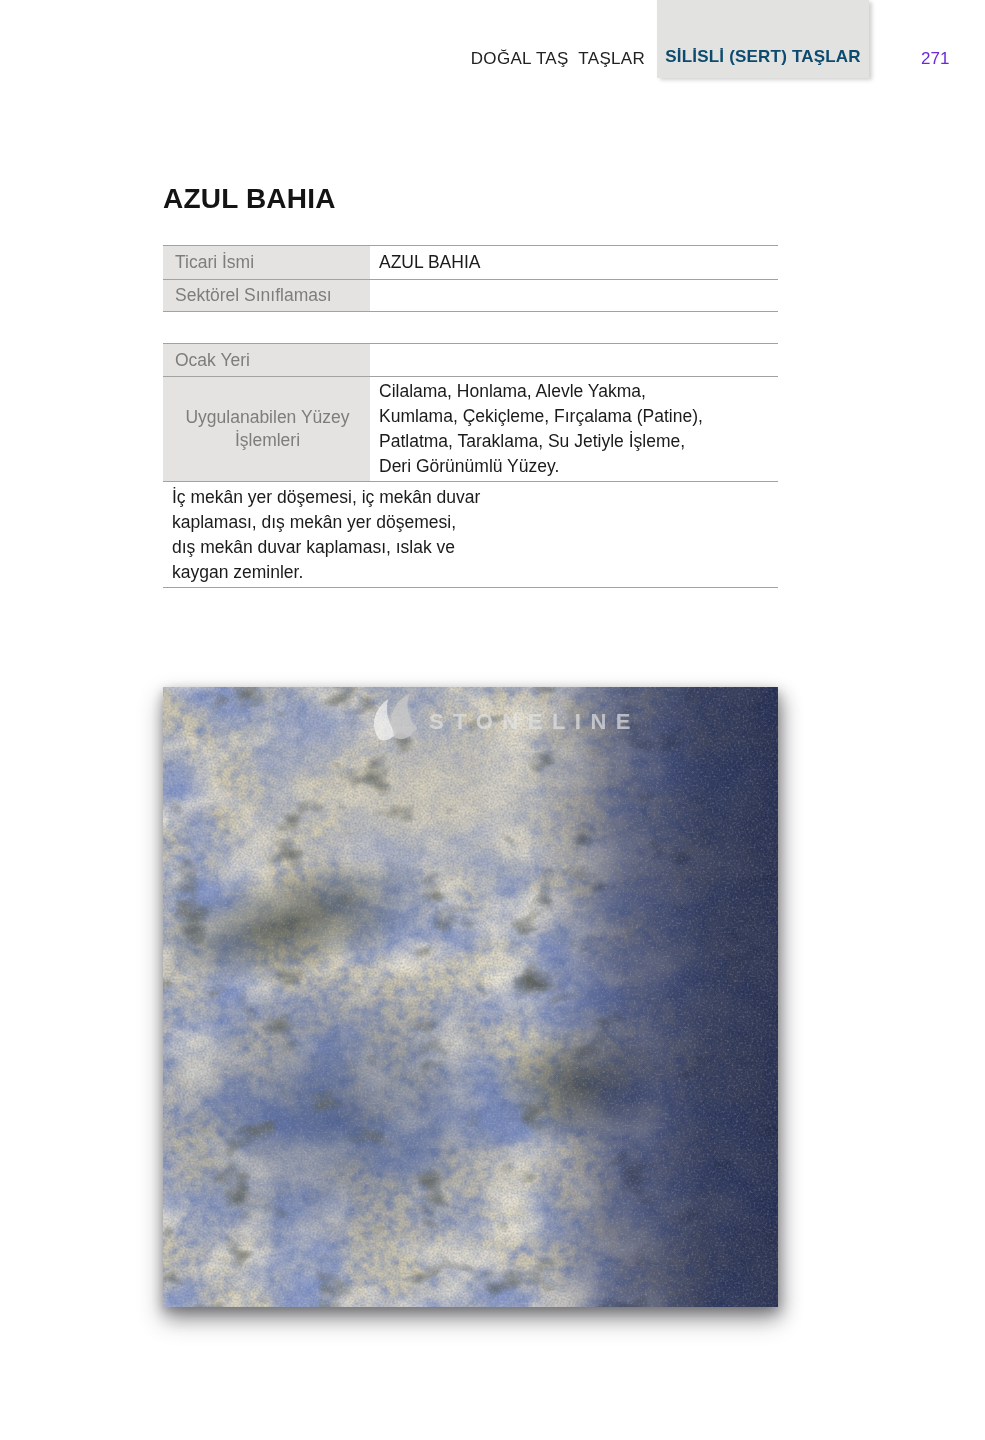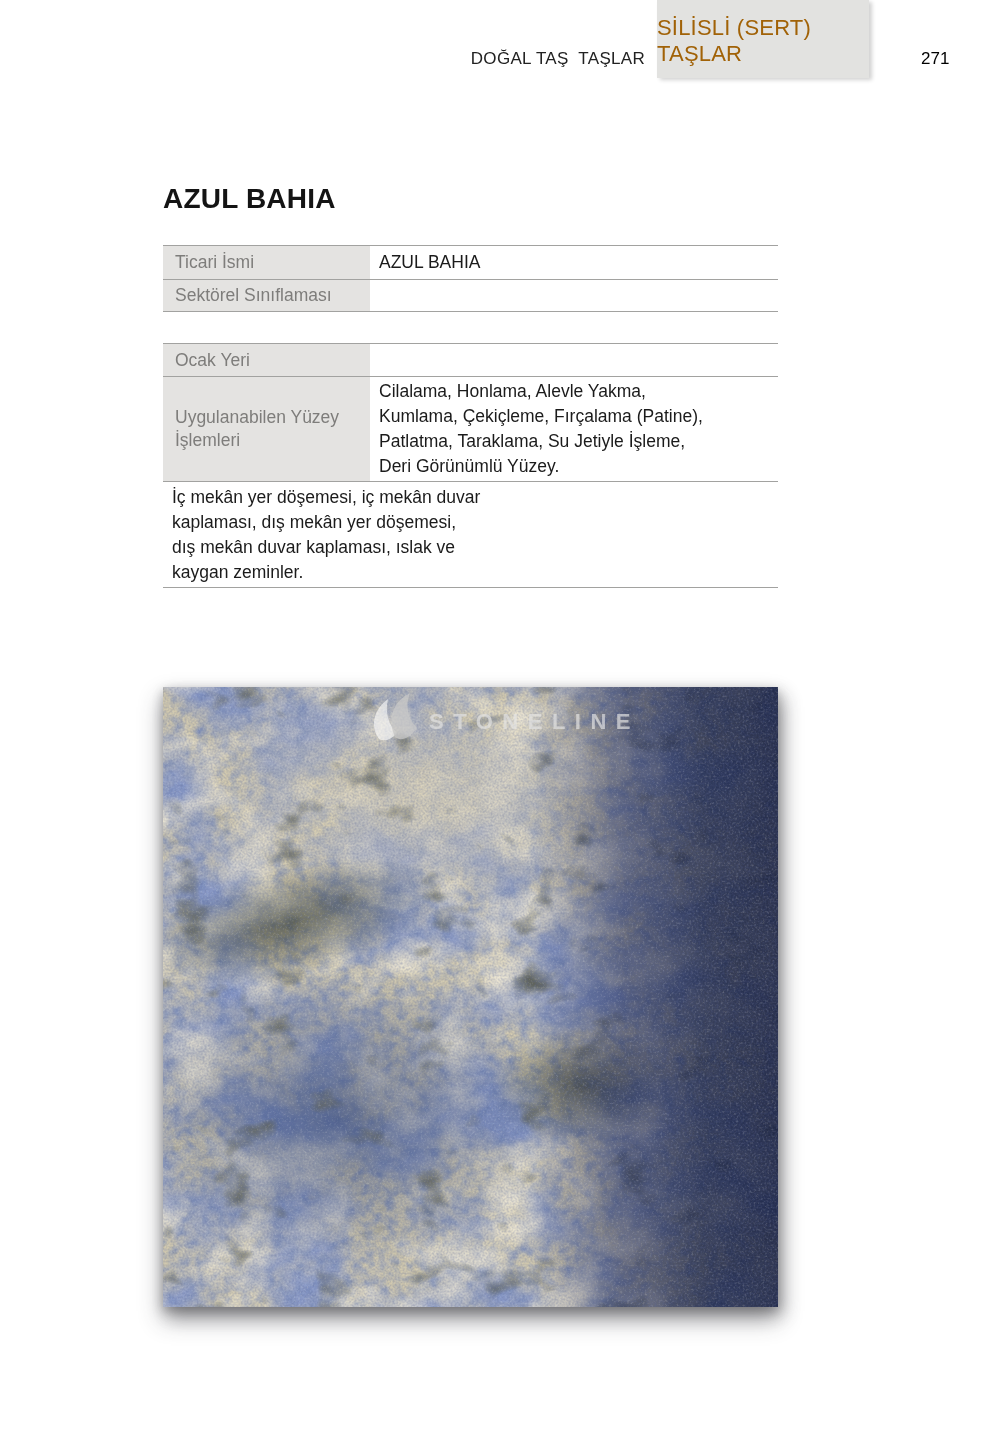--- a/index.html
+++ b/index.html
@@ -11,37 +11,37 @@
   .chapter-title{
     position:absolute;top:49px;right:340px;
     font-size:17px;letter-spacing:.3px;color:#222;white-space:pre;
   }
   .section-tab{
     position:absolute;left:657px;top:0;width:212px;height:78px;
     background:#e2e2e0;box-shadow:3px 2px 4px rgba(0,0,0,.18);
     display:flex;align-items:flex-end;justify-content:center;
     box-sizing:border-box;padding-bottom:11px;
   }
-  .section-tab span{font-size:22px;font-weight:normal;letter-spacing:.2px;color:#a16207;}
-  .page-number{position:absolute;left:921px;top:49px;font-size:17px;color:#000000;}
+  .section-tab span{font-size:17px;font-weight:bold;letter-spacing:.2px;color:#0c4a6e;}
+  .page-number{position:absolute;left:921px;top:49px;font-size:17px;color:#6d28d9;}
   
   .stone-title{
     position:absolute;left:163px;top:183px;margin:0;
     font-size:28px;font-weight:bold;letter-spacing:.2px;color:#141414;
   }
   
   .spec-table{
     position:absolute;left:163px;top:245px;width:615px;
     border-top:1px solid #a2a2a0;font-size:17.5px;
   }
   .spec-row{display:flex;border-bottom:1px solid #a2a2a0;}
   .spec-row .label{
     width:207px;box-sizing:border-box;flex:0 0 207px;
     background:#e4e3e1;color:#7e7d7b;
-    padding:2px 10px 2px 12px;display:flex;align-items:center;line-height:23px;
+    padding:2px 10px 2px 12px;display:flex;align-items:center;line-height:23px;text-align:center;
   }
   .spec-row .value{
     flex:1;box-sizing:border-box;padding:2px 18px 2px 9px;
     display:flex;align-items:center;color:#1b1b1b;line-height:25px;white-space:pre-line;
   }
   .h33{height:33px}.h31{height:31px}.h32{height:32px}.h104{height:104px}.h105{height:105px}
   
   .stone-photo{
     position:absolute;left:163px;top:687px;width:615px;height:620px;margin:0;
     box-shadow:0 12px 22px rgba(45,45,50,.45),0 4px 10px rgba(45,45,50,.28),6px 8px 16px rgba(45,45,50,.22);

